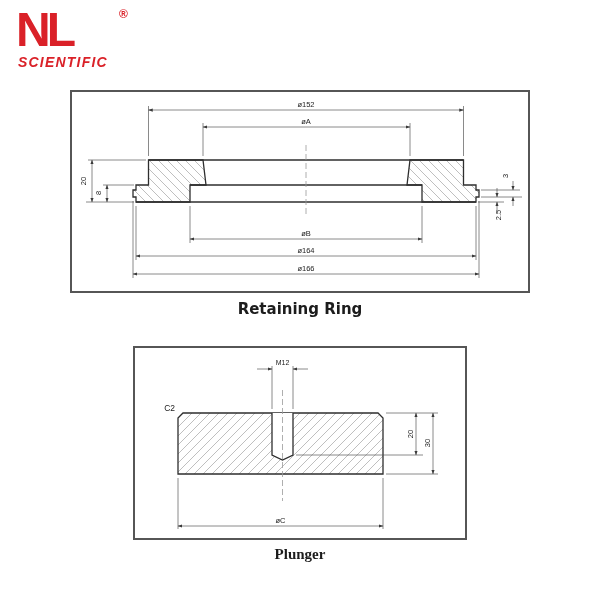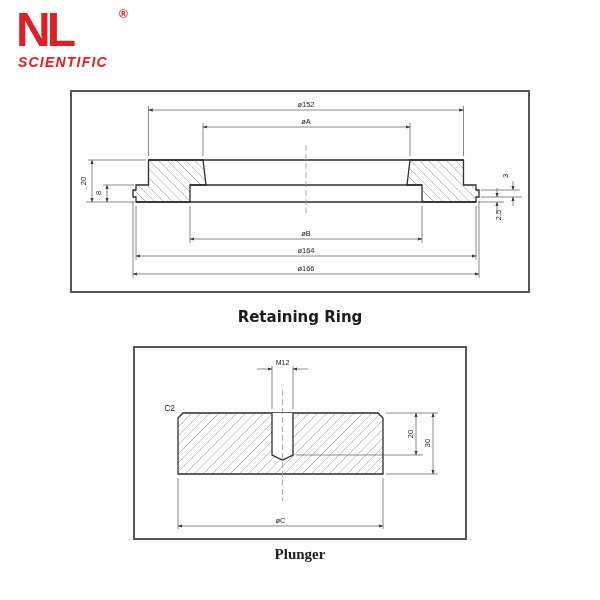--- a/index.html
+++ b/index.html
@@ -21,21 +21,21 @@
   .frame{position:absolute;border:2px solid #565656;box-sizing:border-box;background:#fff;}
   .frame1{left:70px;top:90px;width:460px;height:203px;}
   .frame2{left:133px;top:346px;width:334px;height:194px;}
   .drawing-svg{position:absolute;}
   .svg1{left:70px;top:90px;}
   .svg2{left:133px;top:346px;}
   .caption{
     position:absolute;left:0;width:600px;text-align:center;
     font-family:"DejaVu Sans", sans-serif;font-weight:bold;font-size:15px;color:#1c1c1c;
   }
-  .cap1{top:300px;margin-top:8px;}
+  .cap1{top:300px;}
   .cap2{top:546px;font-family:Liberation Serif, serif;}
   svg text{
     font-family:"Liberation Sans", sans-serif;font-size:7.5px;fill:#222;
   }
   svg .outline{stroke:#2e2e2e;stroke-width:1.3;fill:none;stroke-linejoin:miter;}
   svg .hatched{stroke:#2e2e2e;stroke-width:1.3;stroke-linejoin:miter;}
   svg .dim{stroke:#4a4a4a;stroke-width:0.65;fill:none;}
   svg .cl{stroke:#9a9a9a;stroke-width:0.8;stroke-dasharray:6 3;}
 </style>
 </head>

